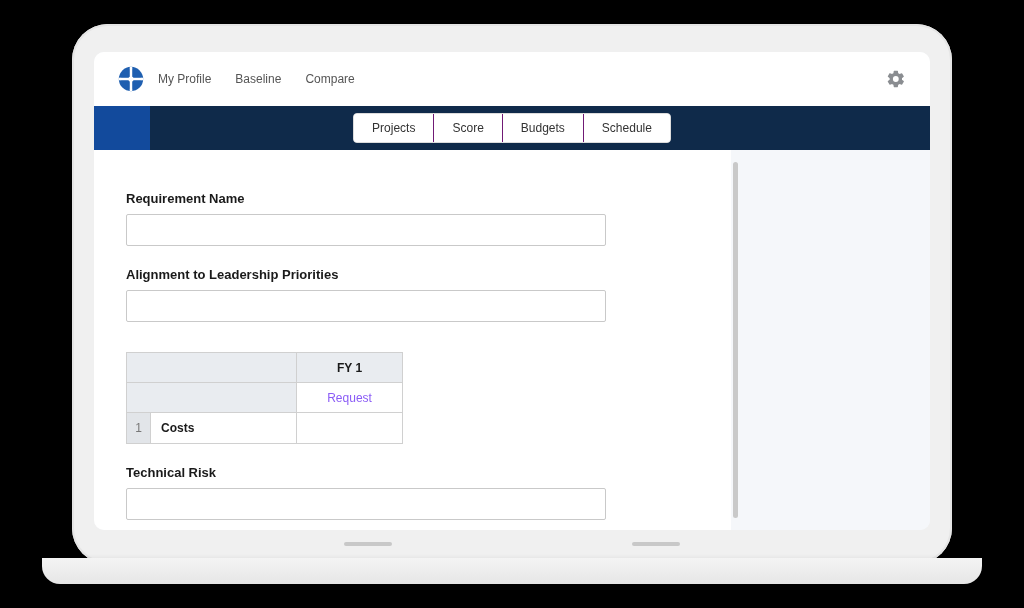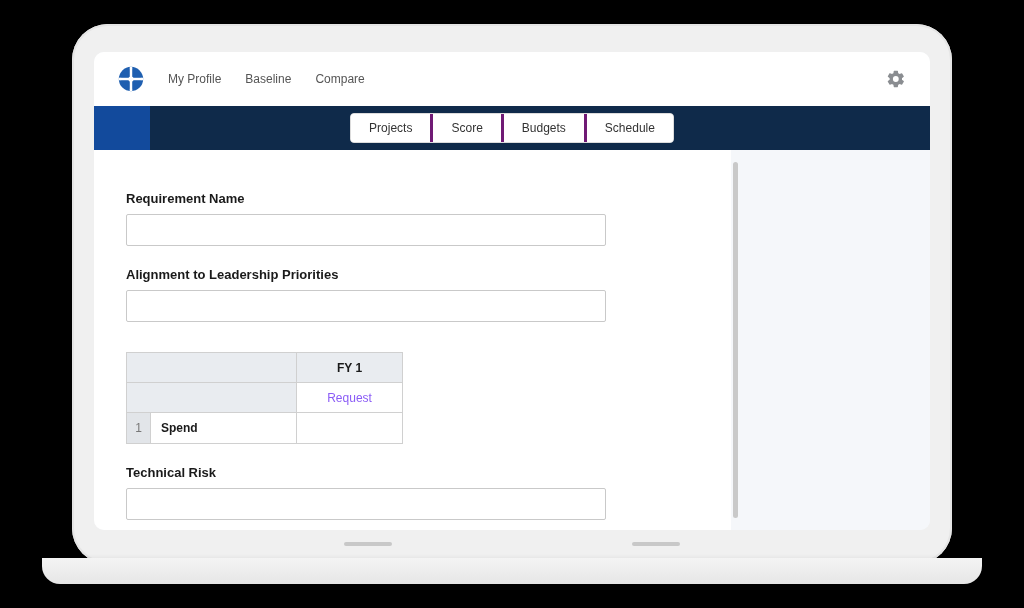--- a/index.html
+++ b/index.html
@@ -25,21 +25,21 @@
     height: 478px;
     display: flex;
     flex-direction: column;
     overflow: hidden;
   }
   .header {
     background: #fff;
     display: flex;
     align-items: center;
     padding: 14px 24px;
-    gap: 24px;
+    gap: 14px;
   }
   .logo-icon { width: 26px; height: 26px; flex-shrink: 0; }
   .top-nav { display: flex; gap: 24px; }
   .top-nav a {
     color: #555;
     font-size: 12px;
     text-decoration: none;
     cursor: pointer;
   }
   .gear-btn {
@@ -69,21 +69,21 @@
     display: flex;
     background: #fff;
     border-radius: 4px;
     overflow: hidden;
     border: 1px solid #dcdcdc;
   }
   .tab {
     padding: 7px 18px;
     font-size: 12px;
     color: #333;
-    border-right: 3px solid #701a75;
+    border-right: 1px solid #701a75;
     cursor: pointer;
     background: #fff;
   }
   .tab:last-child { border-right: none; }
   .content-wrap {
     flex: 1;
     display: flex;
     overflow: hidden;
   }
   .content-area {
@@ -237,21 +237,21 @@
                 <tr>
             <th class="spacer" colspan="2"></th>
             <th class="fy-head">FY 1</th>
           </tr>
           <tr>
             <td class="spacer" colspan="2"></td>
             <td class="req-cell">Request</td>
           </tr>
           <tr>
             <td class="row-num">1</td>
-            <td class="row-label">Spend</td>
+            <td class="row-label">Costs</td>
             <td class="data-cell"></td>
           </tr>
         </tbody>
             </table>
 
         <div class="form-section">
           <label class="form-label">Technical Risk</label>
           <input class="text-input" type="text" value="" style="">
         </div>
 

